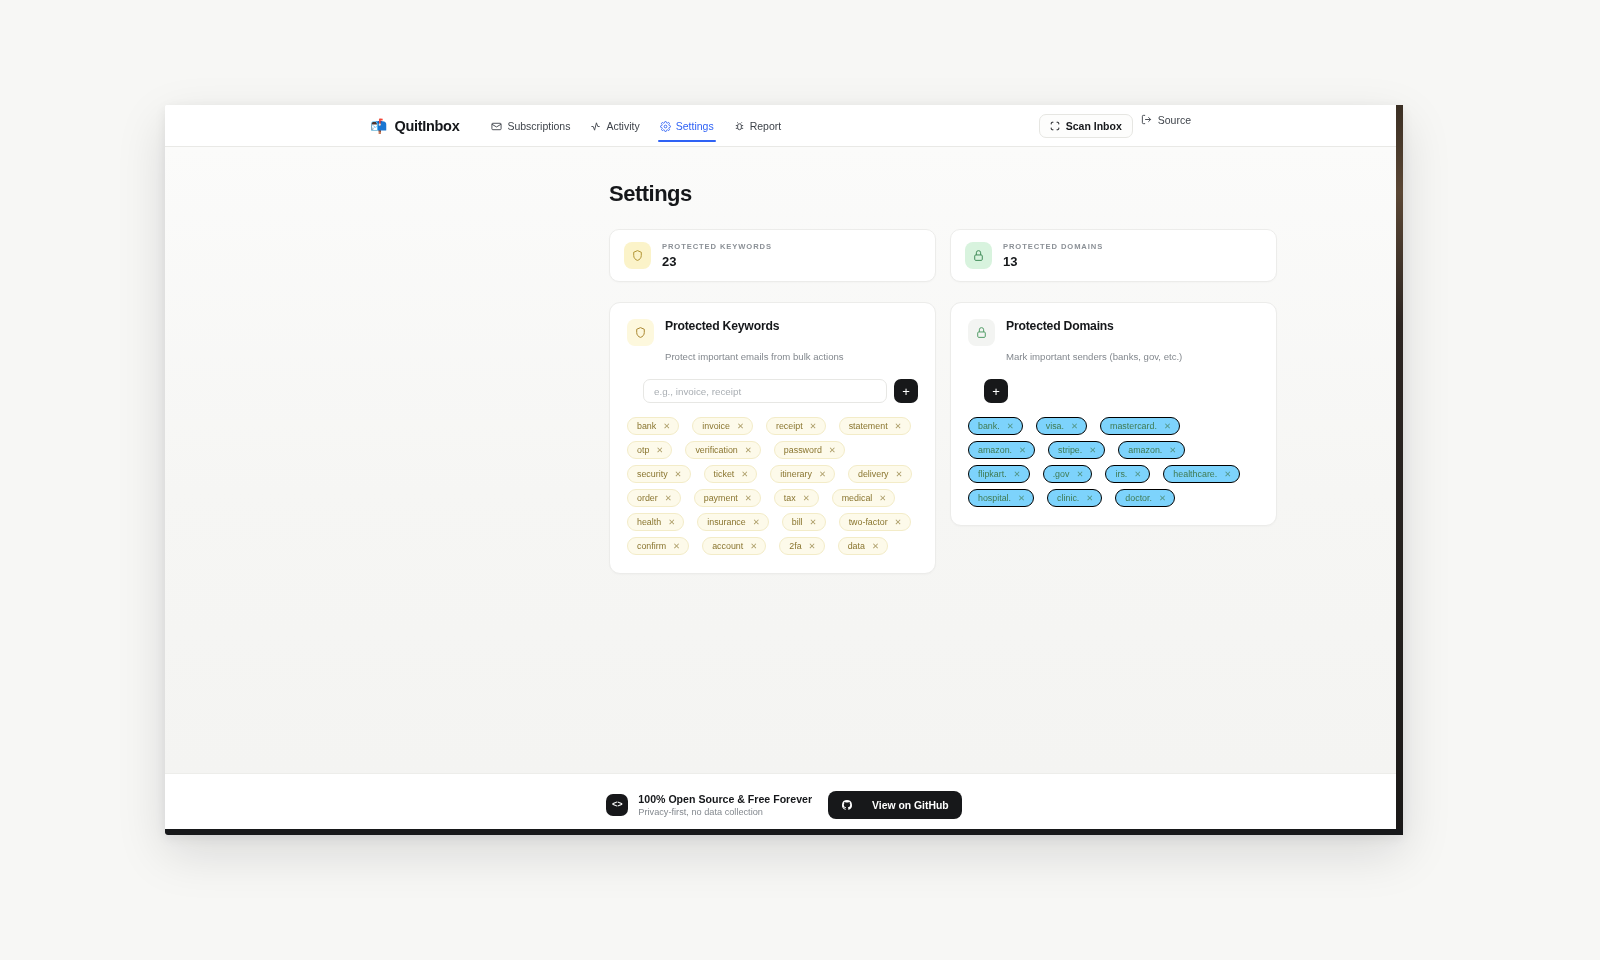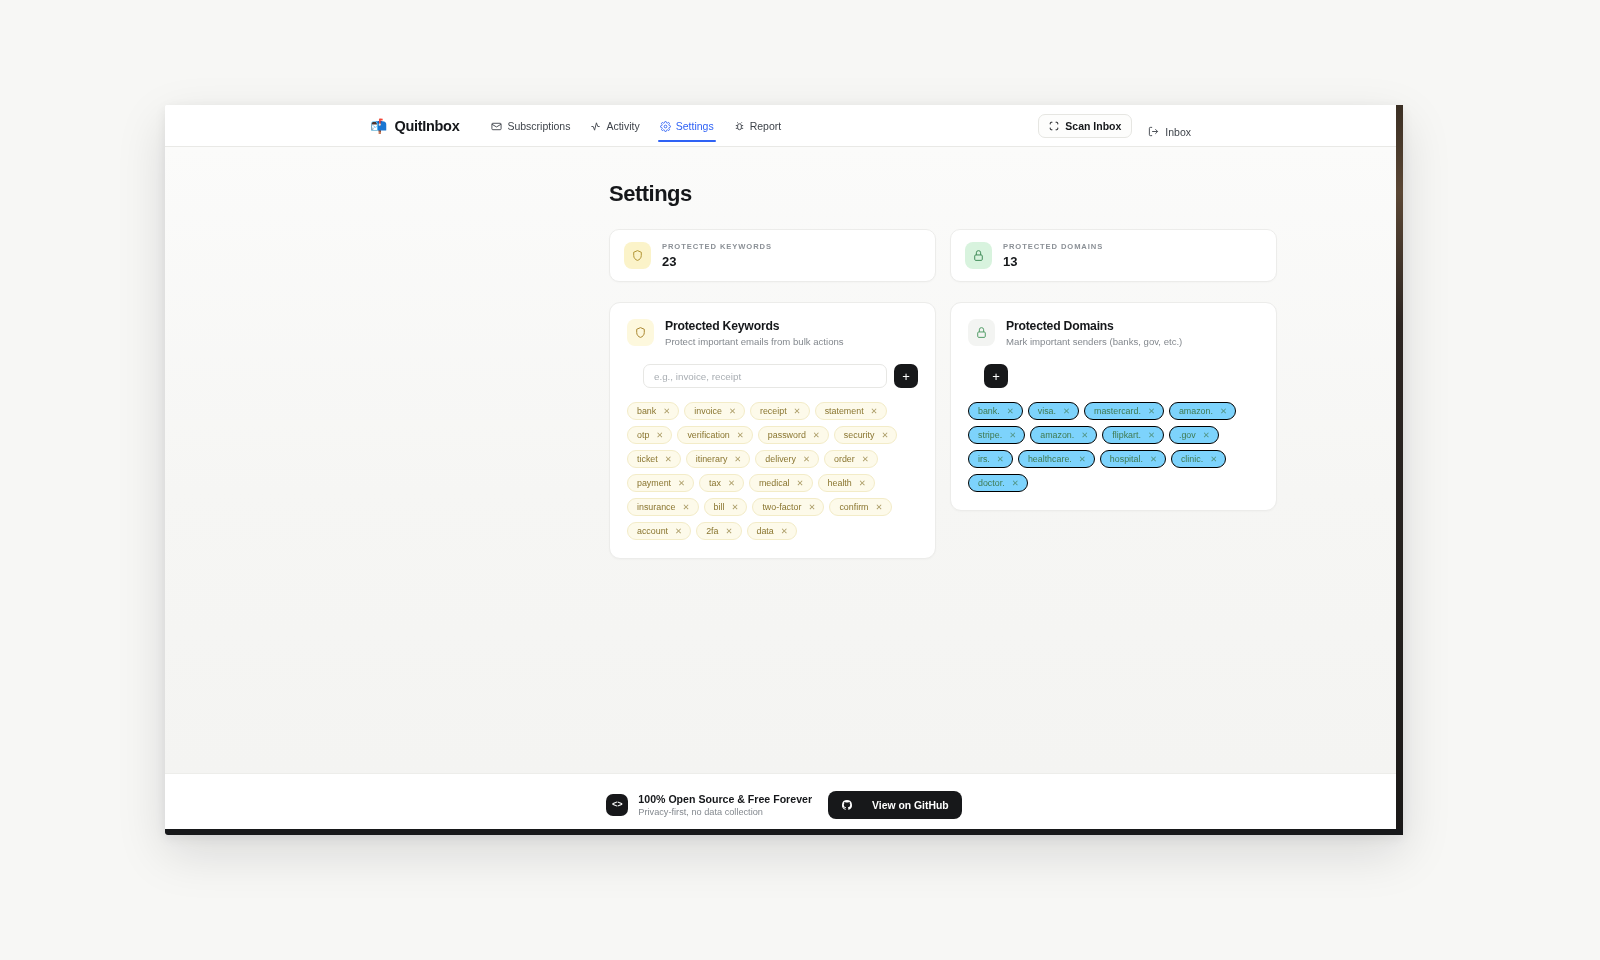--- a/index.html
+++ b/index.html
@@ -52,21 +52,21 @@
     display: flex; align-items: center; gap: 5px;
     font-size: 10.5px; color: #3f444b; font-weight: 500;
     padding: 11px 8px 10px; cursor: pointer; position: relative; text-align: center;
   }
   .nav-link svg { display: block; }
   .nav-link.active { color: #2f62f5; }
   .nav-link.active::after {
     content: ""; position: absolute; left: 6px; right: 6px; bottom: 0;
     height: 1.6px; background: #2f62f5; border-radius: 1px;
   }
-  .nav-right { margin-left: auto; display: flex; align-items: flex-end; gap: 16px; margin-right: 190px; }
+  .nav-right { margin-left: auto; display: flex; align-items: flex-start; gap: 8px; margin-right: 190px; }
   .scan-btn {
     display: flex; align-items: center; gap: 6px;
     font-size: 10.5px; font-weight: 600; color: #15171a;
     border: 1px solid #e6e6e2; background: #fdfdfc;
     border-radius: 7px; padding: 5px 10px; cursor: pointer;
   }
   .logout-btn {
     display: flex; align-items: center; gap: 6px;
     font-size: 10.5px; font-weight: 500; color: #3f444b;
     cursor: pointer; background: none; border: none;
@@ -107,39 +107,39 @@
     box-shadow: 0 1px 2px rgba(16,18,22,.025);
   }
   .panel-head { display: flex; align-items: flex-start; gap: 11px; }
   .panel-ico {
     width: 27px; height: 27px; border-radius: 8px; flex: 0 0 27px;
     display: flex; align-items: center; justify-content: center;
   }
   .panel-ico.kw { background: #fdf8dd; }
   .panel-ico.dm { background: #f3f4f2; }
   .panel-title { font-size: 12.2px; font-weight: 700; color: #15171a; letter-spacing: -.2px; }
-  .panel-sub { font-size: 9.6px; color: #83888e; margin-top: 3px; }
+  .panel-sub { font-size: 9.6px; color: #83888e; margin-top: 18px; }
 
   .addrow { display: flex; gap: 7px; margin-top: 17px; padding-left: 16px; }
   .addrow input {
     flex: 1 1 auto; height: 24px;
     border: 1px solid #e7e7e4; border-radius: 7px;
     background: #fff; padding: 0 10px;
     font-family: "Liberation Sans", sans-serif; font-size: 9.8px; color: #15171a;
     outline: none;
   }
   .addrow input::placeholder { color: #a9aeb3; }
   .add-btn {
     width: 24px; height: 24px; border-radius: 7px; border: none;
     background: #17181a; color: #fff;
     font-size: 13px; line-height: 1; cursor: pointer;
     display: flex; align-items: center; justify-content: center;
   }
 
-  .chips { display: flex; flex-wrap: wrap; gap: 6px 5px; margin-top: 14px; }
+  .chips { display: flex; flex-wrap: wrap; gap: 6px 13px; margin-top: 14px; }
   .chip {
     display: inline-flex; align-items: center; gap: 7px;
     border-radius: 999px; padding: 3px 8px 3px 9px;
     font-size: 8.9px; font-weight: 500; white-space: nowrap;
   }
   .chip.kw { background: #fdfaea; border: 1px solid #f3ecc8; color: #8a7630; }
   .chip.dm { background: #7dd3fc; border: 1px solid #000000; color: #3f7a51; }
   .chip .x { font-size: 8.4px; opacity: .72; cursor: pointer; }
 
   
@@ -225,21 +225,21 @@
           <button class="scan-btn">
             <svg width="10" height="10" viewBox="0 0 24 24" fill="none" stroke="currentColor" stroke-width="2.4">
               <path d="M3 8V5a2 2 0 0 1 2-2h3M16 3h3a2 2 0 0 1 2 2v3M21 16v3a2 2 0 0 1-2 2h-3M8 21H5a2 2 0 0 1-2-2v-3"></path>
             </svg>
             <span>Scan Inbox</span>
           </button>
           <button class="logout-btn">
             <svg width="11" height="11" viewBox="0 0 24 24" fill="none" stroke="currentColor" stroke-width="2">
               <path d="M9 3H5a2 2 0 0 0-2 2v14a2 2 0 0 0 2 2h4M16 17l5-5-5-5M21 12H9"></path>
             </svg>
-            <span>Inbox</span>
+            <span>Source</span>
           </button>
         </div>
       </div>
     </div>
 
     <div class="page">
       <div class="content">
 
         <div class="page-title">Settings</div>
 

